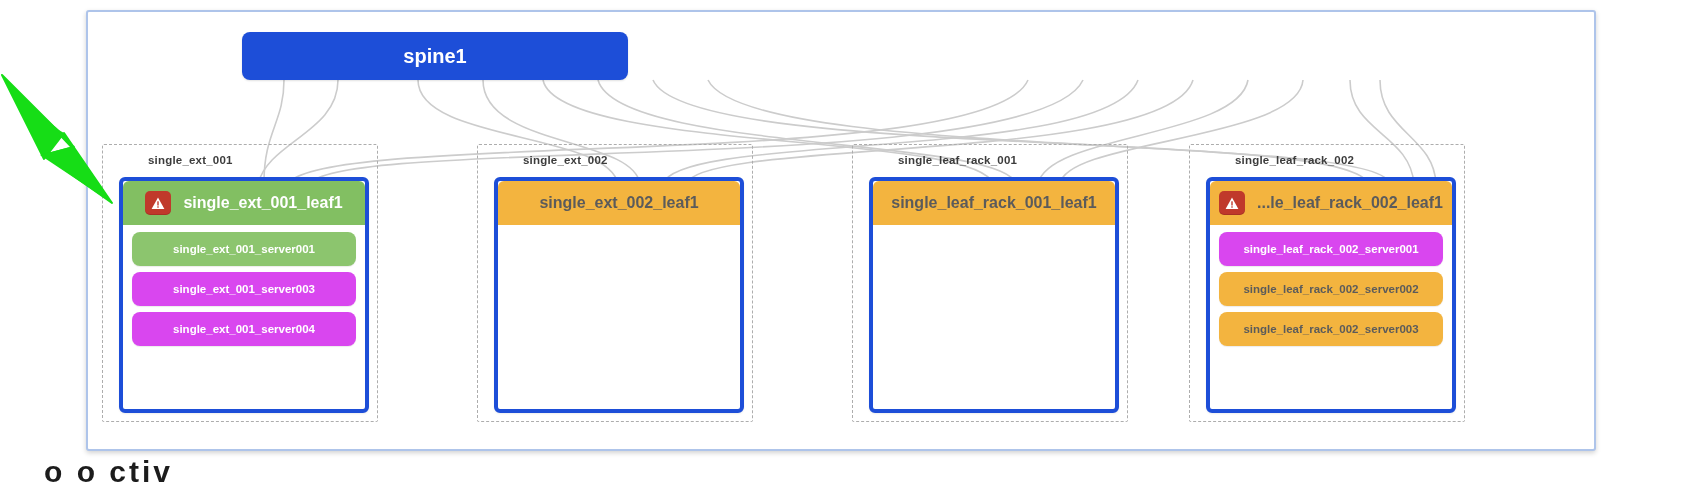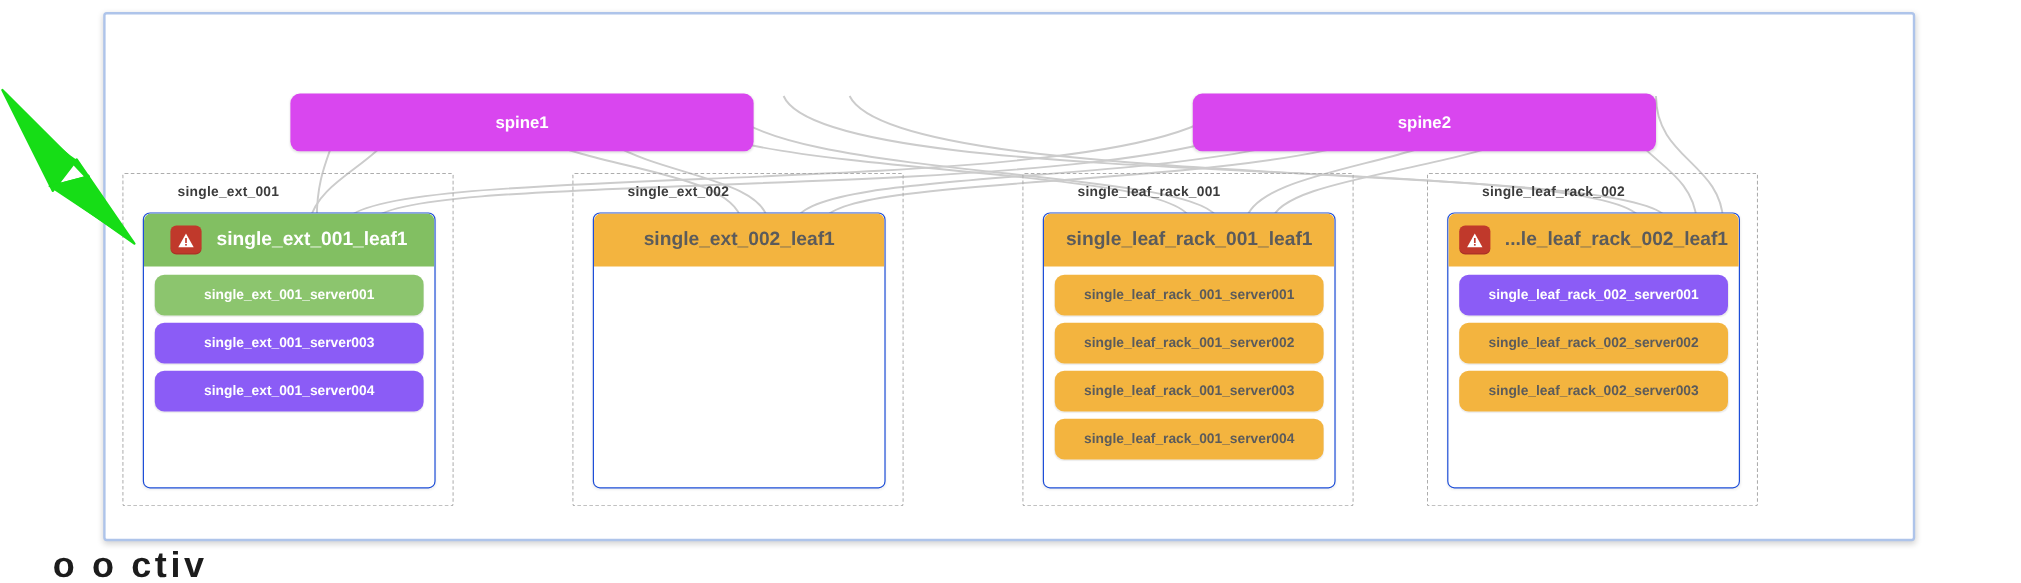--- a/index.html
+++ b/index.html
@@ -12,25 +12,24 @@
   #canvas{
     position:absolute;left:86px;top:10px;width:1506px;height:437px;
     background:#ffffff;border:2px solid #aec4ea;border-radius:3px;
     box-shadow:0 2px 5px rgba(0,0,0,.18);
     overflow:hidden;
   }
   #links{position:absolute;left:0;top:0;width:100%;height:100%;pointer-events:none;}
 
   
   .spine{
-    position:absolute;height:48px;border-radius:8px;background:#d946ef;
-    color:#ffffff;font-size:14px;font-weight:bold;
+    position:absolute;height:48px;border-radius:8px;background:#1d4ed8;
+    color:#ffffff;font-size:20px;font-weight:bold;
     display:flex;align-items:center;justify-content:center;
     box-shadow:0 1px 2px rgba(0,0,0,.12);
-    margin-top:46px;
   }
   #spine1{left:154px;top:20px;width:386px;}
   #spine2{left:906px;top:20px;width:386px;}
 
   
   .rack{
     position:absolute;top:132px;width:274px;height:276px;
     border:1px dashed #adadad;border-radius:2px;background:transparent;
   }
   #rack1{left:14px;}
@@ -38,21 +37,21 @@
   #rack3{left:764px;}
   #rack4{left:1101px;}
   .rack-label{
     position:absolute;left:13px;top:9px;font-size:11.5px;font-weight:bold;
     color:#3c3c3c;letter-spacing:.2px;white-space:nowrap;margin-left:32px;
   }
 
   
   .leaf-card{
     position:absolute;left:16px;top:32px;width:242px;height:228px;
-    border:1px solid #1d4ed8;border-radius:6px;background:#ffffff;
+    border:4px solid #1d4ed8;border-radius:6px;background:#ffffff;
     box-shadow:0 1px 2px rgba(0,0,0,.07);
     overflow:hidden;
   }
   .leaf-head{
     height:44px;border-radius:6px 6px 0 0;
     display:flex;align-items:center;justify-content:center;gap:12px;
     font-size:16px;font-weight:bold;position:relative;
     white-space:nowrap;overflow:hidden;padding:0 8px;
     box-sizing:border-box;
   }
@@ -67,21 +66,21 @@
 
   .servers{padding:7px 9px 0 9px;}
   .server{
     height:34px;border-radius:8px;margin-bottom:6px;
     display:flex;align-items:center;justify-content:center;
     font-size:11.5px;font-weight:bold;white-space:nowrap;overflow:hidden;
     box-shadow:0 1px 1px rgba(0,0,0,.08);
   }
   .server.green{background:#8cc56e;color:#ffffff;}
   .server.orange{background:#f3b43f;color:#5b5b5b;}
-  .server.darkred{background:#8b5cf6;color:#ffffff;}
+  .server.darkred{background:#d946ef;color:#ffffff;}
 
   
   #arrow{position:absolute;left:0;top:55px;width:180px;height:165px;pointer-events:none;}
 
   
   #caption{
     position:absolute;left:44px;top:455px;
     font-size:30px;font-weight:bold;color:#1c1c1c;
     letter-spacing:3px;white-space:nowrap;
   }
@@ -116,23 +115,20 @@
       <path d="M1215,68 C1210,128 978,128 972,172"></path>
 
       <path d="M1262,68 C1262,120 1322,122 1326,172"></path>
       <path d="M1292,68 C1292,120 1346,124 1348,172"></path>
     </g>
   </svg>
 
   <div class="spine" id="spine1">
     <span>spine1</span>
   </div>
-  <div class="spine" id="spine2">
-    <span>spine2</span>
-  </div>
 
   <div class="rack" id="rack1">
     <div class="rack-label">single_ext_001</div>
     <div class="leaf-card">
       <div class="leaf-head green">
         <span class="warn">
           <svg width="14" height="13" viewBox="0 0 14 13">
               <path d="M7 0.6 L13.4 12 L0.6 12 Z" fill="#ffffff"></path>
               <rect x="6.3" y="4.3" width="1.4" height="4.2" fill="#c0392b"></rect>
               <rect x="6.3" y="9.3" width="1.4" height="1.4" fill="#c0392b"></rect>
@@ -156,26 +152,20 @@
       </div>
     </div>
   </div>
 
   <div class="rack" id="rack3">
     <div class="rack-label">single_leaf_rack_001</div>
     <div class="leaf-card">
       <div class="leaf-head orange">
         <span>single_leaf_rack_001_leaf1</span>
       </div>
-      <div class="servers">
-        <div class="server orange">single_leaf_rack_001_server001</div>
-        <div class="server orange">single_leaf_rack_001_server002</div>
-        <div class="server orange">single_leaf_rack_001_server003</div>
-        <div class="server orange">single_leaf_rack_001_server004</div>
-      </div>
     </div>
   </div>
 
   <div class="rack" id="rack4">
     <div class="rack-label">single_leaf_rack_002</div>
     <div class="leaf-card">
       <div class="leaf-head orange">
         <span class="warn">
           <svg width="14" height="13" viewBox="0 0 14 13">
               <path d="M7 0.6 L13.4 12 L0.6 12 Z" fill="#ffffff"></path>

